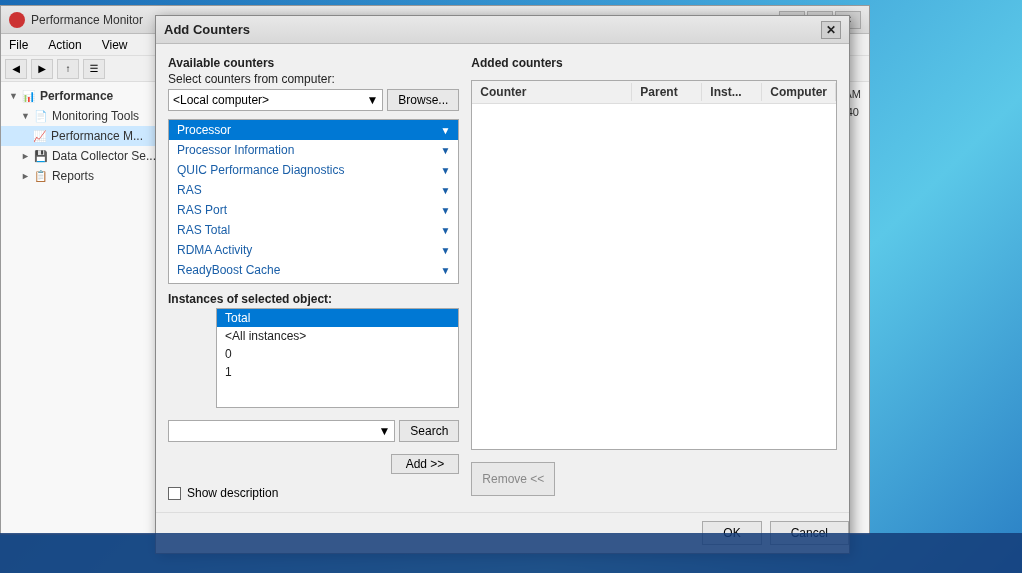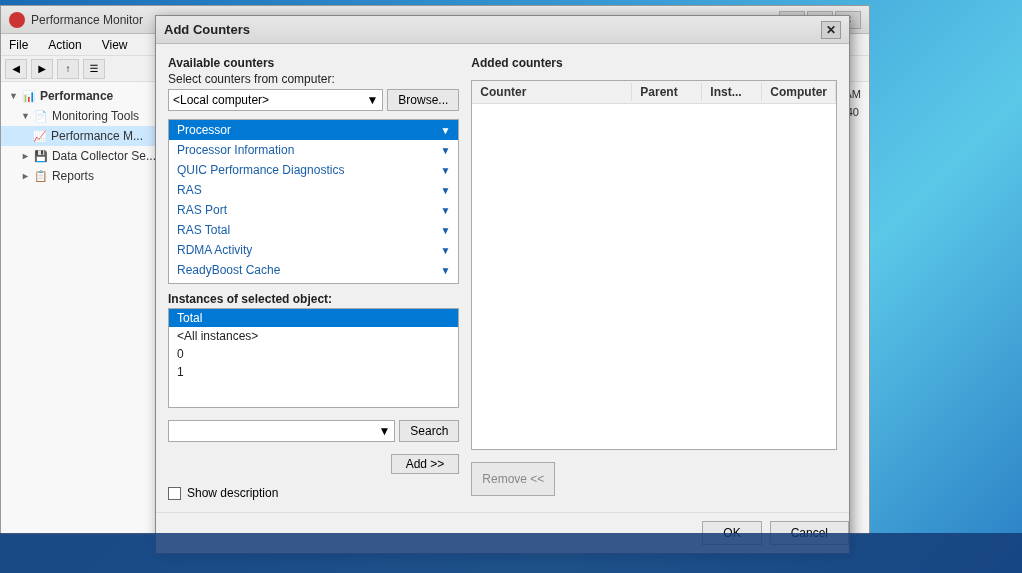--- a/index.html
+++ b/index.html
@@ -355,20 +355,21 @@
       font-weight: 600;
       color: #222;
       margin-bottom: 2px;
     }
 
     .instances-list {
       border: 1px solid #aaa;
       background: white;
       height: 100px;
       overflow-y: auto;
+      margin-left: 48px;
     }
 
     .instance-item {
       padding: 2px 8px;
       font-size: 12px;
       cursor: pointer;
       color: #222;
     }
 
     .instance-item.selected-instance {

